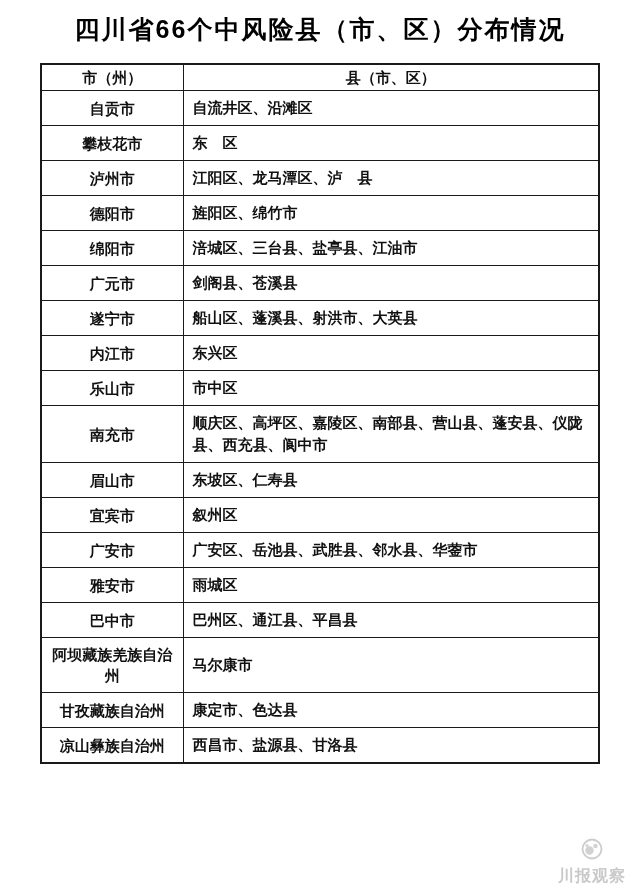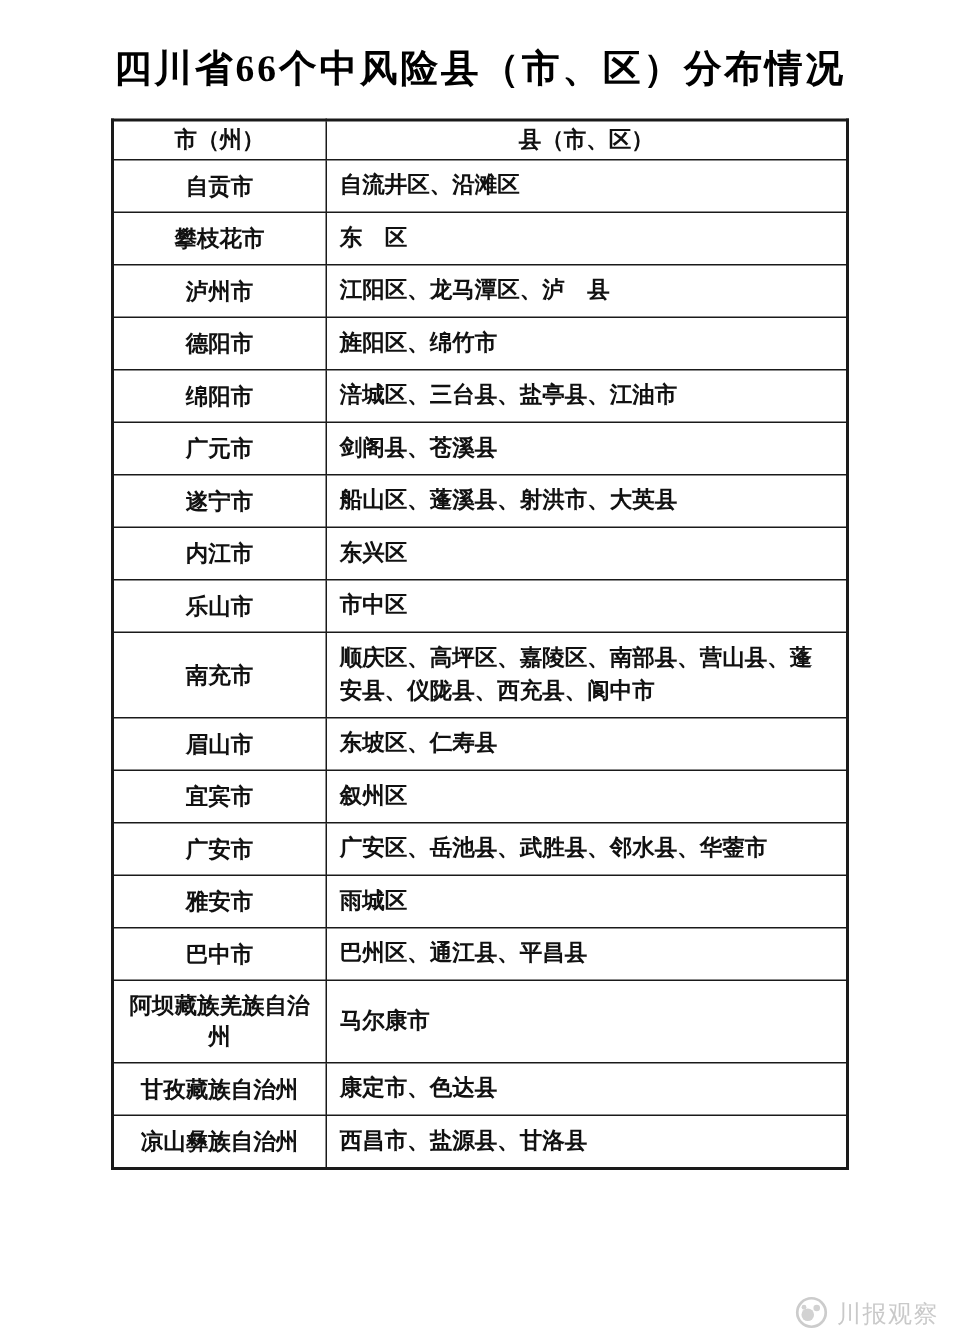--- a/index.html
+++ b/index.html
@@ -10,31 +10,31 @@
   body {
     width: 640px;
     height: 896px;
     position: relative;
     font-family: "Liberation Sans", sans-serif;
     color: #111111;
     overflow: hidden;
   }
   .page-title {
     text-align: center;
-    font-family: Liberation Serif, serif;
+    font-family: Liberation Sans, sans-serif;
     font-weight: 700;
     font-size: 25px;
     letter-spacing: 2px;
     color: #000000;
-    padding-top: 29px;
+    padding-top: 13px;
     margin-bottom: 17px;
     white-space: nowrap;
   }
   table.dist-table {
-    width: 492px;
+    width: 560px;
     margin: 0 auto;
     border-collapse: collapse;
     table-layout: fixed;
     border: 2px solid #1a1a1a;
   }
   .dist-table th,
   .dist-table td {
     border: 1px solid #1a1a1a;
     vertical-align: middle;
     font-weight: 600;
@@ -60,27 +60,28 @@
     text-align: left;
     font-size: 15px;
     line-height: 22px;
     padding: 6px 10px 6px 9px;
   }
   .watermark {
     position: absolute;
     right: 14px;
     bottom: 9px;
     display: flex;
-    align-items: flex-end;
+    align-items: center;
     gap: 5px;
     color: #c9c9c9;
     font-size: 16px;
-    font-weight: 400;
+    font-weight: 700;
     letter-spacing: 1px;
     pointer-events: none;
+    flex-direction: column;
   }
   .watermark svg { display: block; }
 </style>
 </head>
 <body>
 
 <div class="page-title">四川省66个中风险县（市、区）分布情况</div>
 
 <table class="dist-table">
   <colgroup>

